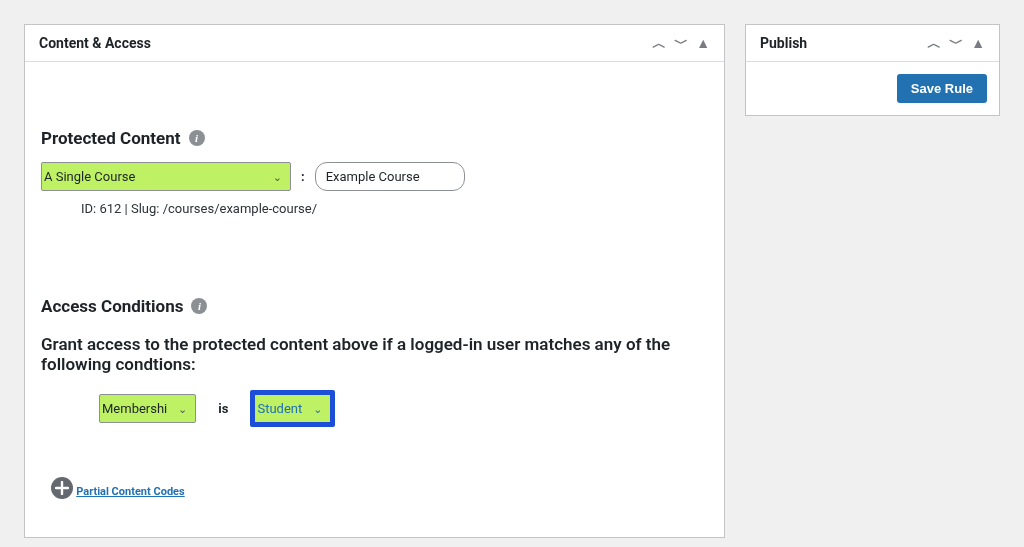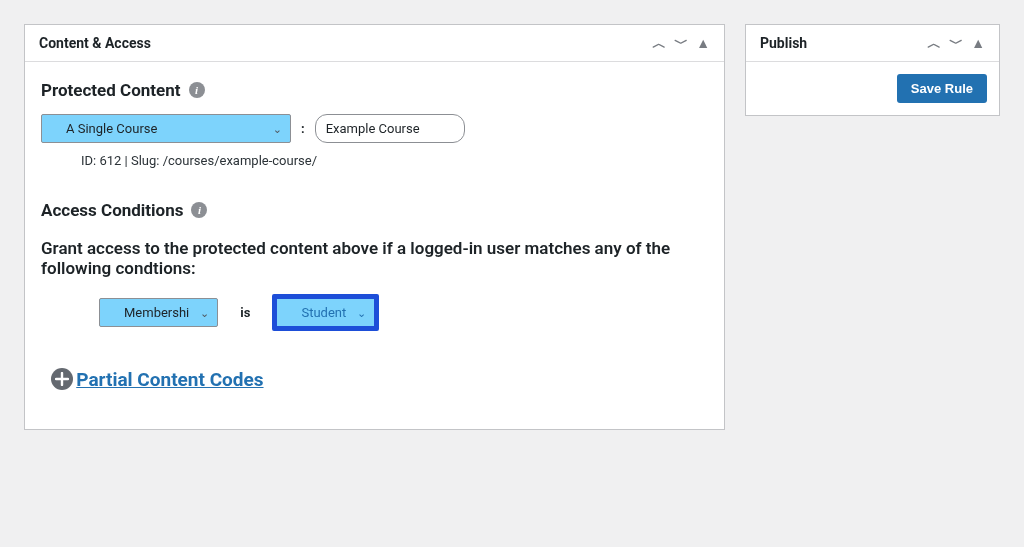--- a/index.html
+++ b/index.html
@@ -46,36 +46,37 @@
   .hicon { cursor: pointer; font-size: 14px; line-height: 1; }
   .panel-body { padding: 18px 16px; }
 
   .section-h {
     font-size: 17px;
     font-weight: 700;
     margin-bottom: 14px;
     display: flex;
     align-items: center;
     gap: 8px;
+    margin-top: 48px;
   }
   .info-icon {
     display: inline-flex;
     width: 16px; height: 16px; border-radius: 50%;
     align-items: center; justify-content: center;
     font-size: 11px; font-weight: 700;
     color: #fff; background: #8c8f94;
     font-style: italic;
     font-family: Georgia, serif;
   }
 
   .row { display: flex; align-items: center; gap: 10px; flex-wrap: wrap; margin-bottom: 6px;}
   .select-like {
     border: 1px solid #8c8f94;
-    background: #7dd3fc;
-    padding: 6px 28px 6px 24px;
+    background: #bef264;
+    padding: 6px 28px 6px 2px;
     font-size: 13px;
     border-radius: 2px;
     position: relative;
     min-width: 120px;
     cursor: pointer;
   }
   .select-like.large { min-width: 250px; }
   .select-like .caret {
     position: absolute; right: 8px; top: 50%; transform: translateY(-50%);
     font-size: 11px; color: #50575e;
@@ -102,22 +103,22 @@
   .add-btn {
     width: 22px; height: 22px; border-radius: 50%;
     background: #646970; color: #fff;
     display: inline-flex; align-items: center; justify-content: center;
     font-size: 15px; font-weight: 700; cursor: pointer;
     margin: 18px 0 0 10px;
   }
 
   .link-h {
     display: inline-block;
-    margin-top: 31px;
-    font-size: 19px;
+    margin-top: 52px;
+    font-size: 11px;
     font-weight: 700;
     color: #2271b1;
     text-decoration: underline;
     cursor: pointer;
   }
 
   .btn-primary {
     background: #2271b1;
     color: #fff;
     border: none;

